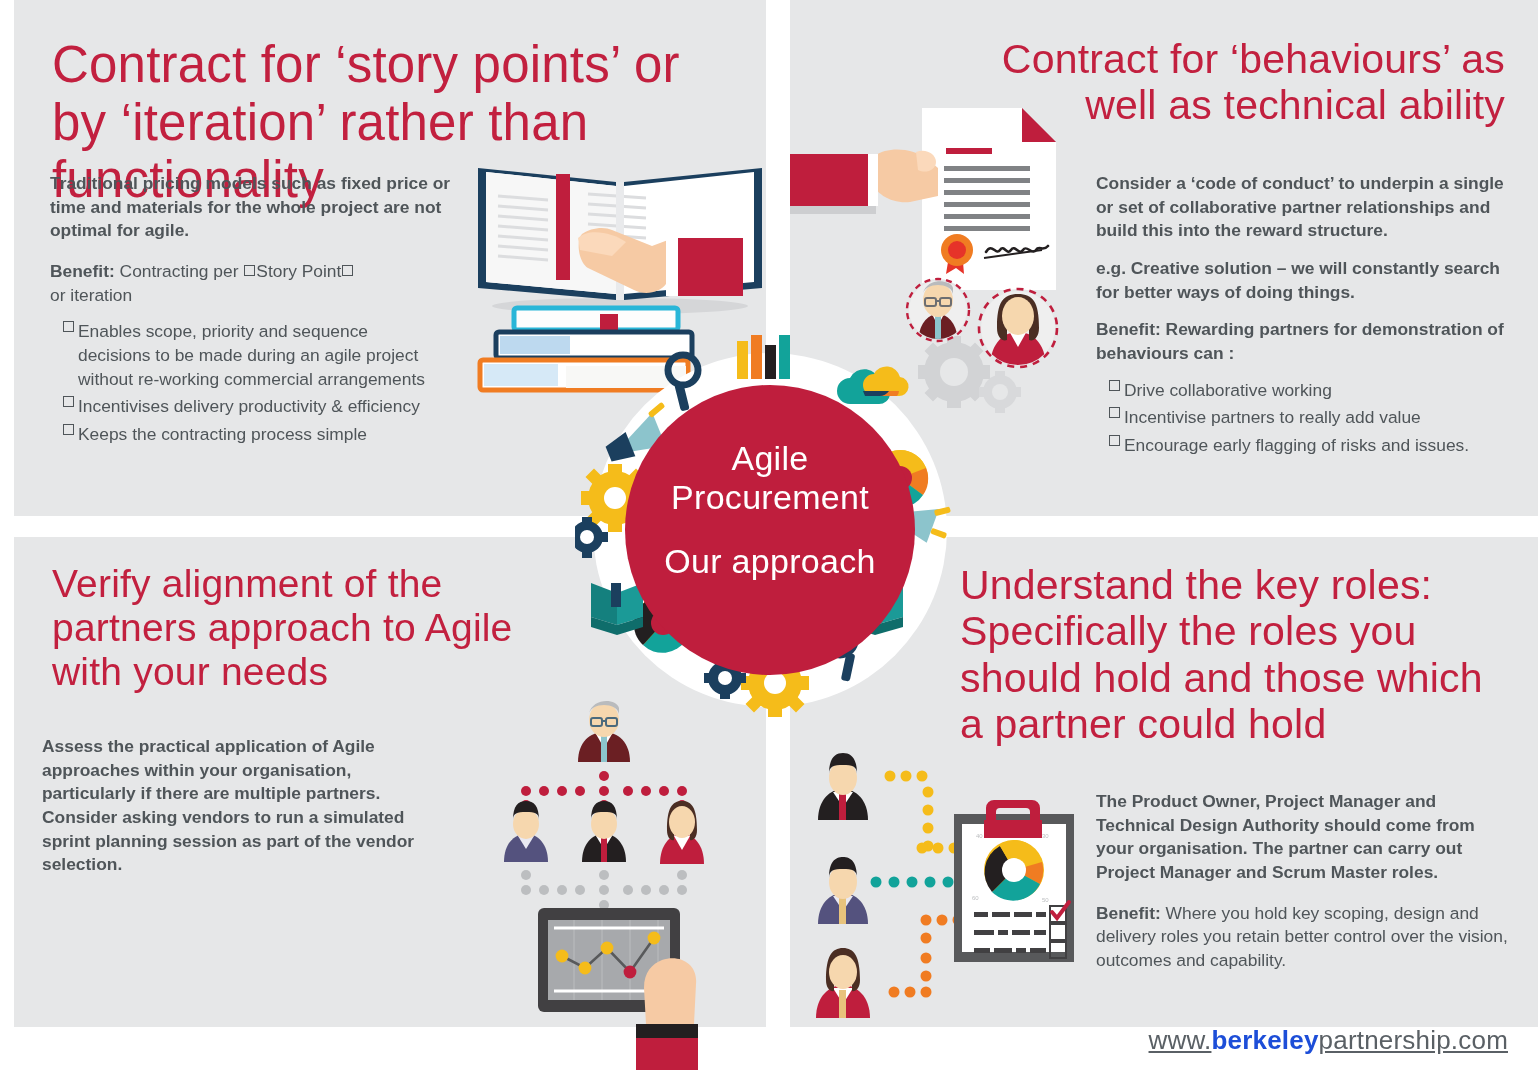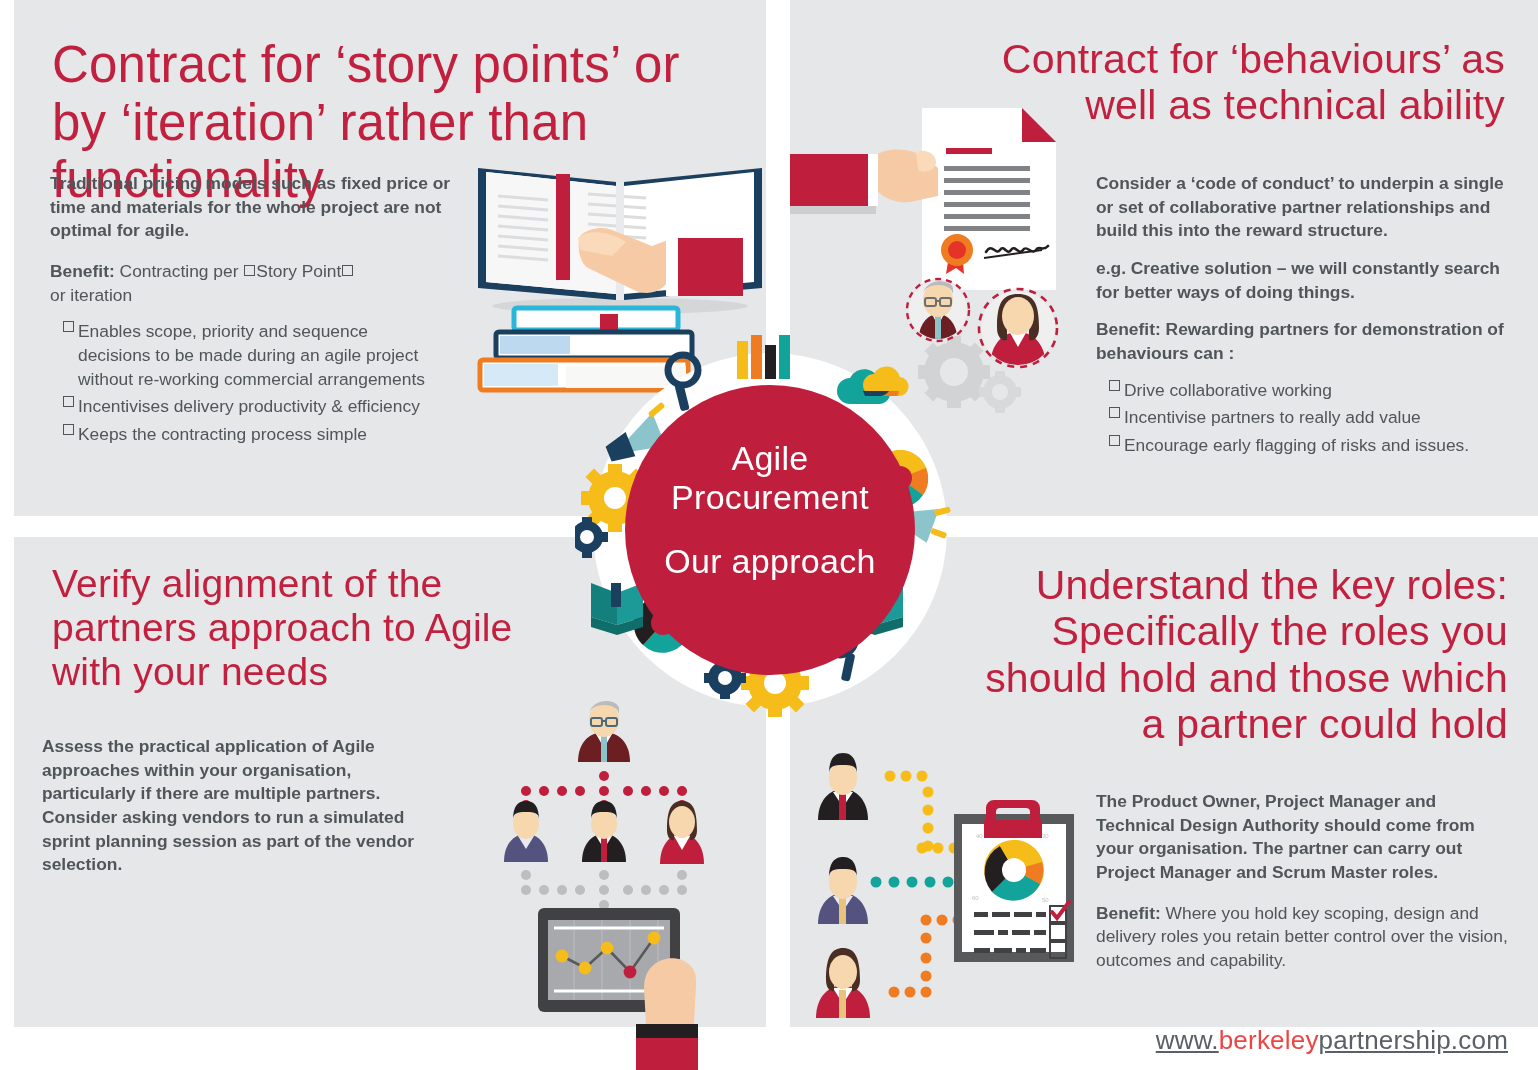--- a/index.html
+++ b/index.html
@@ -68,21 +68,21 @@
     position:absolute;left:50px;top:104px;width:290px;
     text-align:center;color:#fff;font-weight:300;line-height:1.16;
     font-size:34px;letter-spacing:.3px;
   }
   #centre .c-text .l2{display:block;margin-top:24px;}
 
   .footer{
     position:absolute;right:30px;bottom:14px;
     font-size:26px;color:#5a6065;font-weight:500;letter-spacing:.2px;
   }
-  .footer .red{color:#ef4444;font-weight:normal;}
+  .footer .red{color:#1d4ed8;font-weight:bold;}
   .footer .gry{font-weight:500;text-decoration:underline;}
 </style>
 </head>
 <body>
 
 <div class="panel" id="panel-tl"></div>
 <div class="panel" id="panel-tr"></div>
 <div class="panel" id="panel-bl"></div>
 <div class="panel" id="panel-br"></div>
 
@@ -331,21 +331,21 @@
   <circle cx="73" cy="66" r="6.4" fill="#f5bc1a"></circle>
   <circle cx="95" cy="46" r="6.4" fill="#f5bc1a"></circle>
   <circle cx="118" cy="70" r="6.4" fill="#bf1e3d"></circle>
   <circle cx="142" cy="36" r="6.4" fill="#f5bc1a"></circle>
 
   <path d="M150 58 C168 52 186 62 184 82 L182 122 L134 122 L132 86 C132 70 140 62 150 58 Z" fill="#f6caa4"></path>
   <rect x="124" y="122" width="62" height="14" fill="#231f20"></rect>
   <rect x="124" y="136" width="62" height="32" fill="#bf1e3d"></rect>
 </svg>
 
-<div class="heading" style="left:960px;top:562px;width:548px;font-size:41px;text-align:right;">Understand the key roles: Specifically the roles you should hold and those which a partner could hold</div>
+<div class="heading" style="left:960px;top:562px;width:548px;font-size:41px;text-align:left;">Understand the key roles: Specifically the roles you should hold and those which a partner could hold</div>
 
 <div class="body-txt" style="left:1096px;top:790px;width:412px;">
   <p class="para">The Product Owner, Project Manager and Technical Design Authority should come from your organisation. The partner can carry out Project Manager and Scrum Master roles.</p>
   <p class="para">
     <span>Benefit:</span><span class="lite"> Where you hold key scoping, design and delivery roles you retain better control over the vision, outcomes and capability.</span>
   </p>
 </div>
 
 <svg style="position:absolute;left:802px;top:752px;" width="280" height="268" viewBox="0 0 280 268">
 

